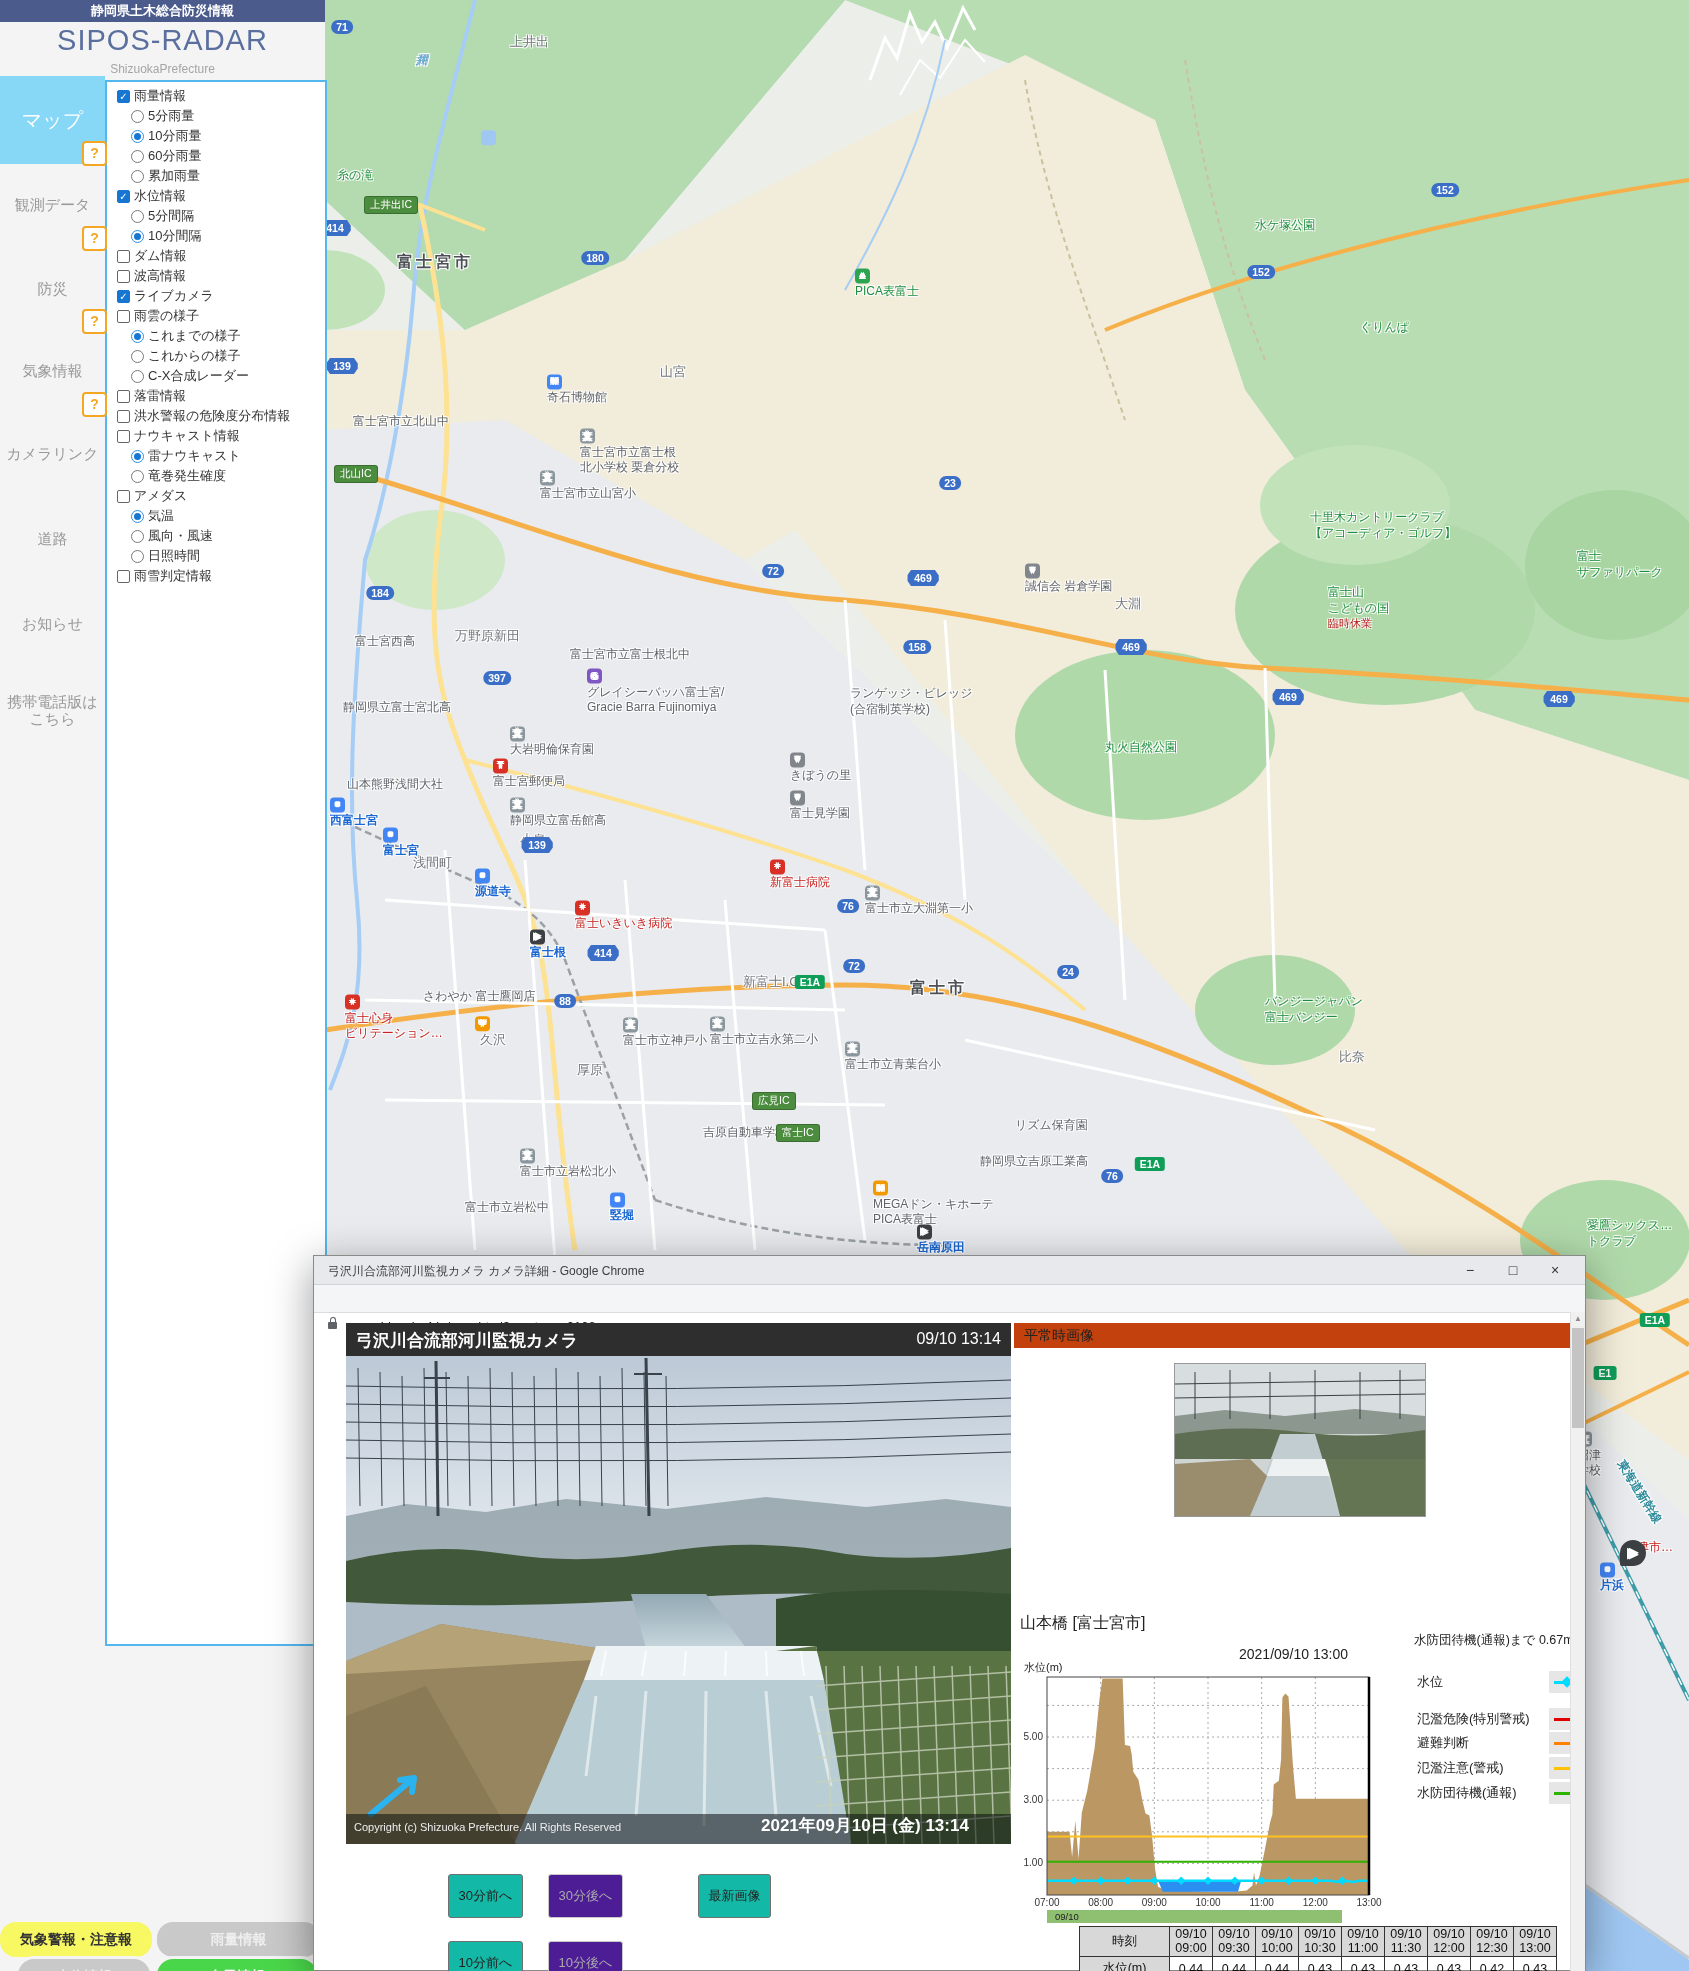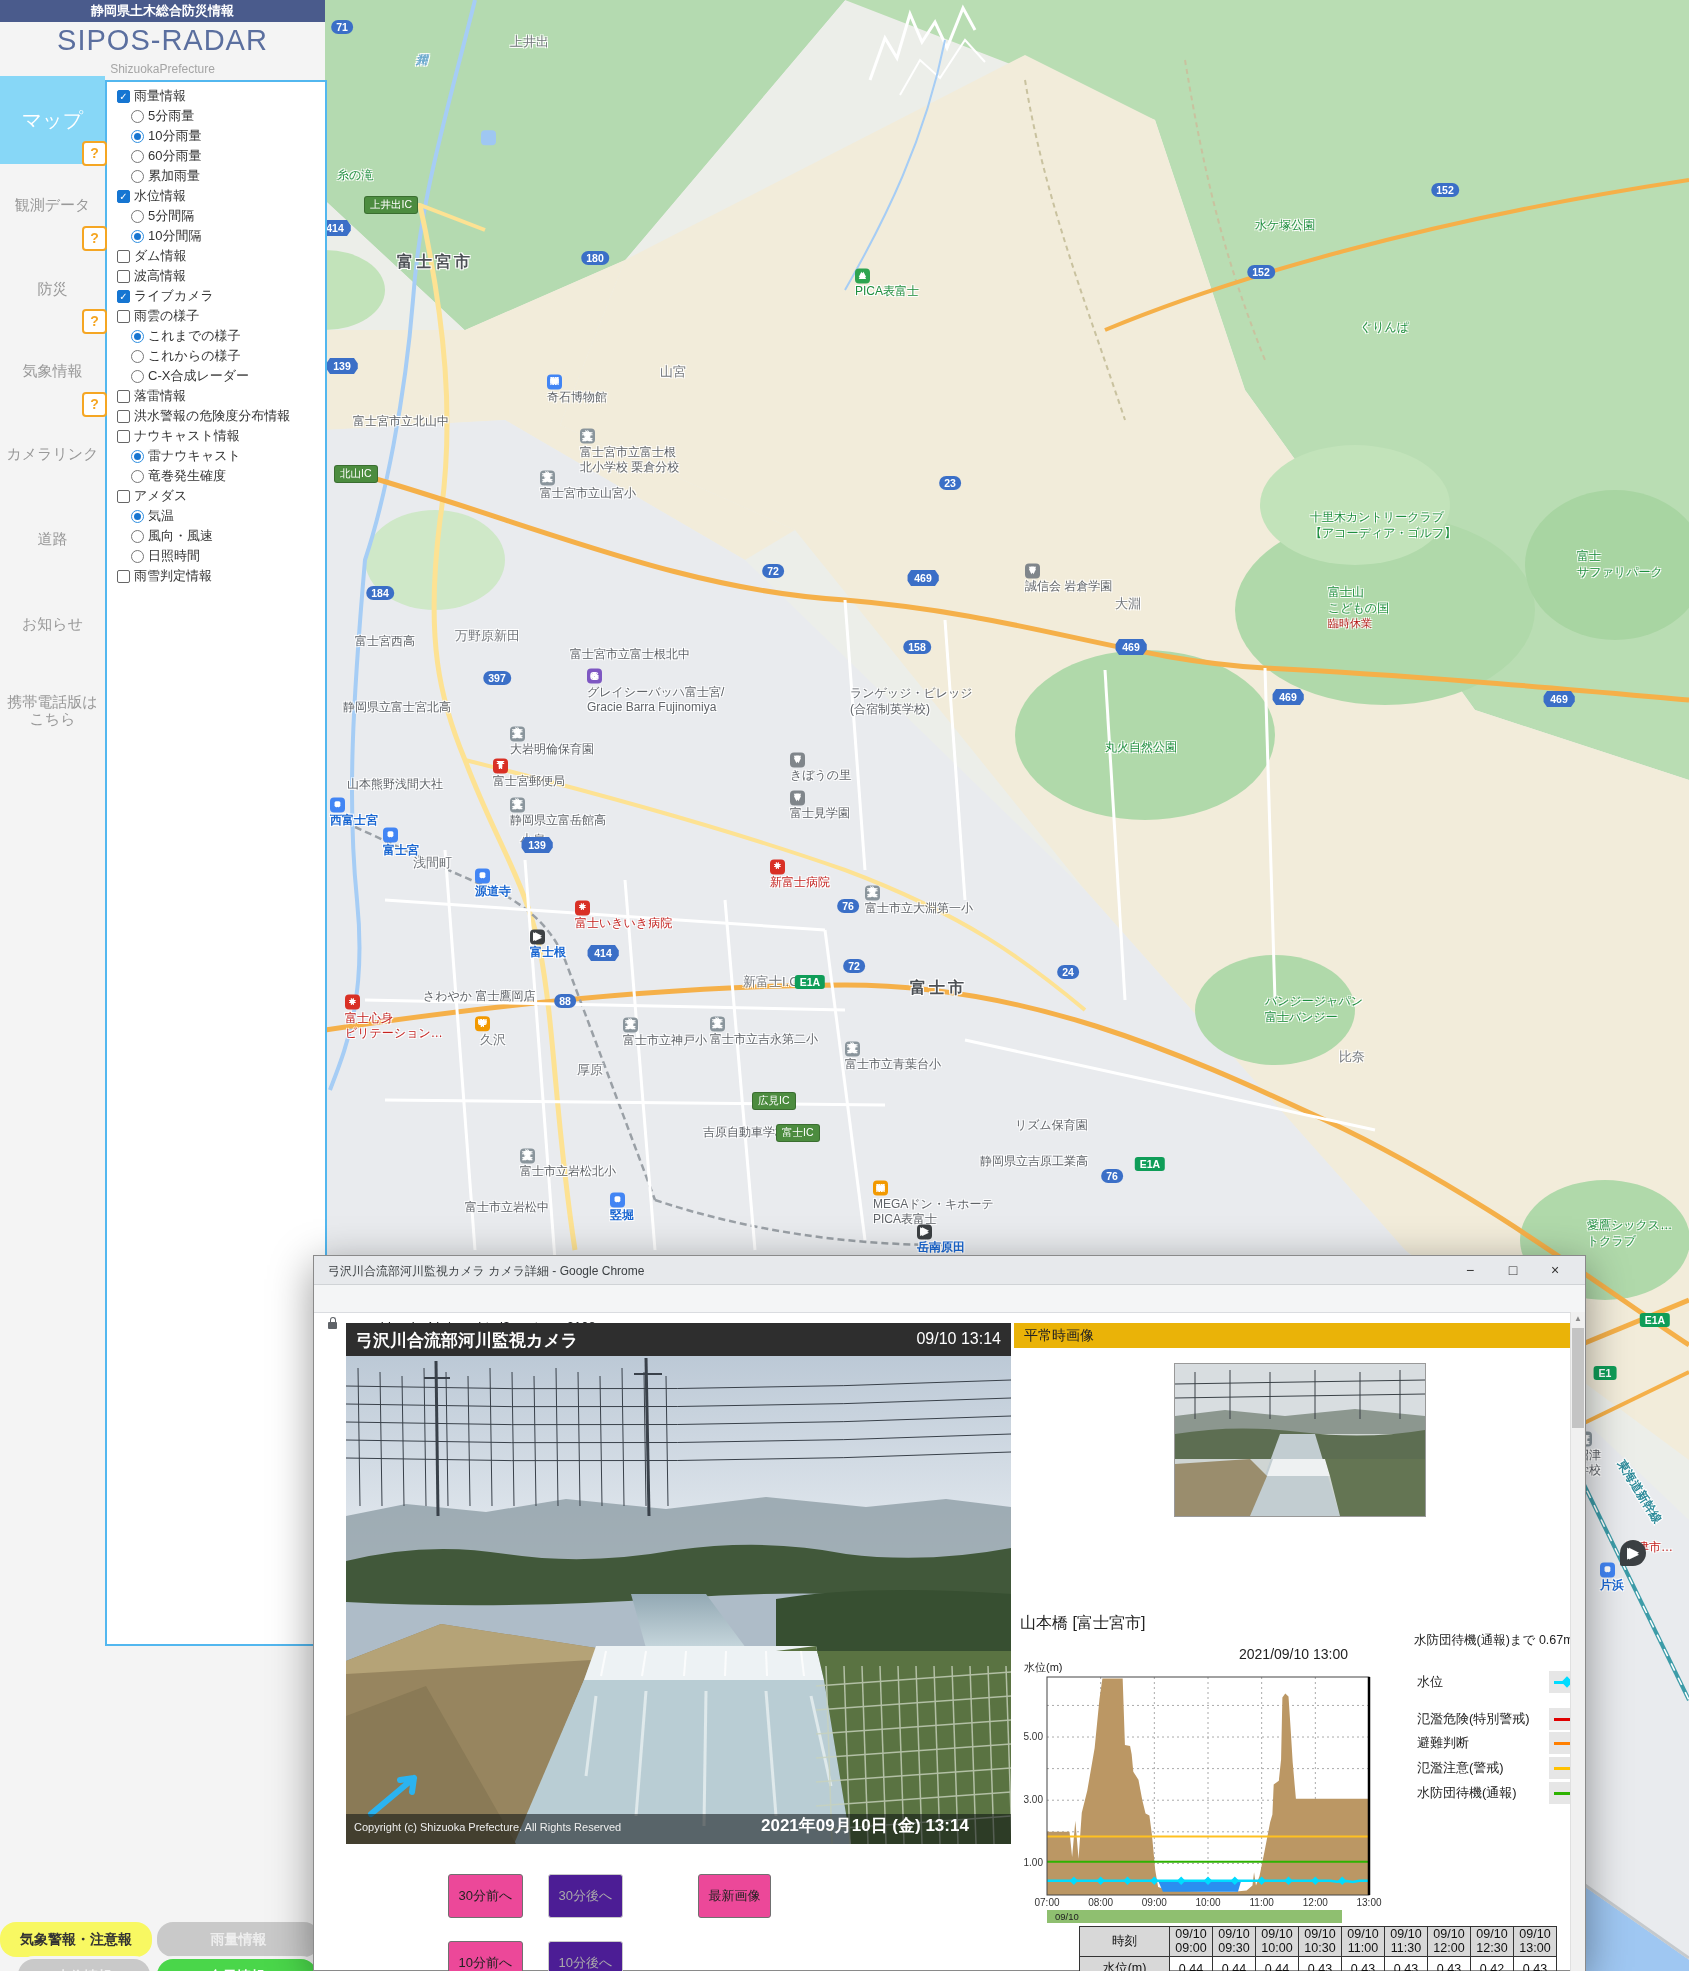--- a/index.html
+++ b/index.html
@@ -69,24 +69,24 @@
                border-bottom:none;border-radius:4px 4px 0 0;box-sizing:border-box}
   #purl{position:absolute;left:32px;top:34px;font-size:13px;color:#202124}
   
   #camhead{position:absolute;left:32px;top:67px;width:665px;height:33px;background:#2e2e2e;color:#fff}
   #camtitle{position:absolute;left:10px;top:6px;font-size:17px;font-weight:bold}
   #camtime{position:absolute;right:10px;top:7px;font-size:16px}
   #camimg{position:absolute;left:32px;top:100px;width:665px;height:488px;overflow:hidden;background:#aebcc8}
   #camcopy{position:absolute;left:40px;top:565px;font-size:11px;color:#eee;z-index:2}
   #camstamp{position:absolute;left:447px;top:558px;font-size:17px;color:#fff;font-weight:bold;z-index:2}
   .popbtn{position:absolute;height:44px;border-radius:3px;font-size:13px;text-align:center}
-  .popbtn.en{background:#ec4899;border:1px solid #707070;color:#222}
+  .popbtn.en{background:#14b8a6;border:1px solid #707070;color:#222}
   .popbtn.dis{background:#4c1d95;border:1px solid #c9c9c9;color:#aaa}
   
-  .graybar{position:absolute;background:#eab308;color:#222;font-size:14px;line-height:25px;padding-left:10px;box-sizing:border-box}
+  .graybar{position:absolute;background:#c2410c;color:#222;font-size:14px;line-height:25px;padding-left:10px;box-sizing:border-box}
   #thumbbox{position:absolute;left:860px;top:107px;width:250px;height:152px;border:1px solid #999;overflow:hidden}
   #station{position:absolute;left:706px;top:357px;font-size:16px;color:#222}
   #chartts{position:absolute;left:925px;top:390px;font-size:14px;color:#222}
   #annot{position:absolute;left:1100px;top:376px;font-size:12.5px;color:#222}
   #ylab{position:absolute;left:710px;top:404px;font-size:11px;color:#222}
   #legend{position:absolute;left:1103px;top:414px;width:166px}
   .lgrow{position:absolute;left:0;width:100%;height:24px;font-size:13px;color:#222;line-height:24px}
   .lgsw{position:absolute;right:0;top:1px;width:34px;height:22px;background:#e6e6e6;display:flex;align-items:center;justify-content:center}
   .lgline{width:24px;height:3px;position:relative}
   .lgdot{position:absolute;left:9px;top:-3px;width:8px;height:8px;transform:rotate(45deg)}

